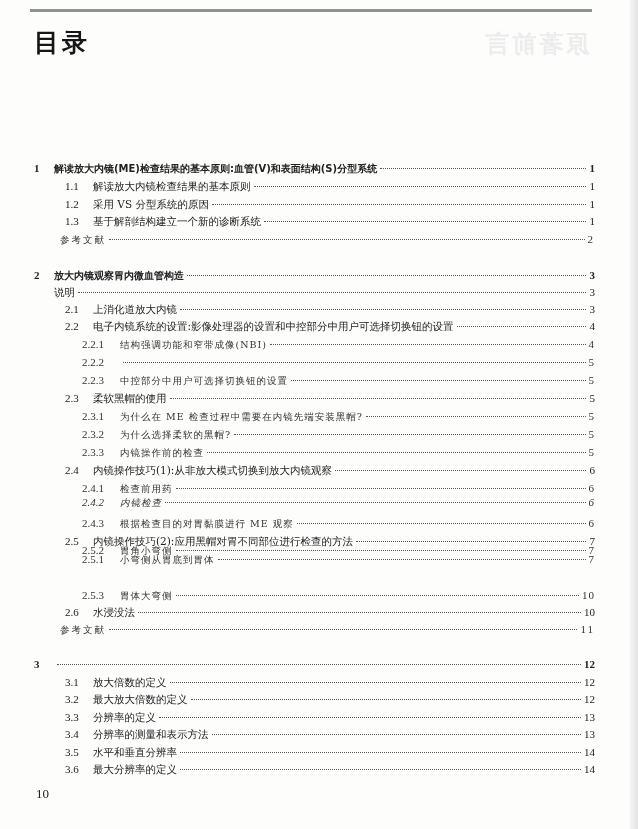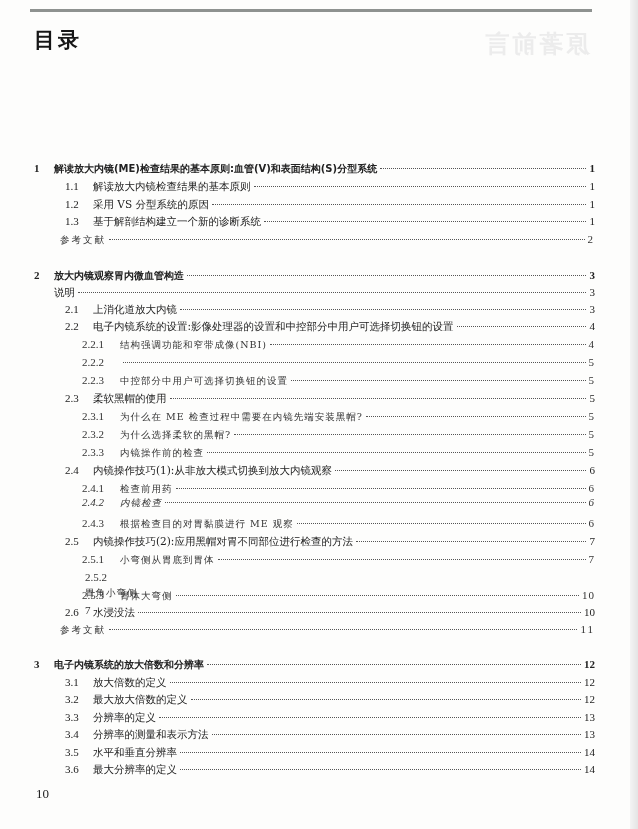--- a/index.html
+++ b/index.html
@@ -15,21 +15,21 @@
       position: absolute; top: 0; right: 0; width: 8px; height: 829px;
       background: linear-gradient(to right, #f4f4f4, #e4e4e4);
     }
     .top-rule {
       position: absolute; left: 30px; top: 9px; width: 562px; height: 3px;
       background: #8e9290;
     }
     .page-title {
       position: absolute; left: 34px; top: 26px;
       font-family: "DejaVu Sans", sans-serif; font-weight: bold;
-      font-size: 21px; letter-spacing: 3px; color: #161616;
+      font-size: 25px; letter-spacing: 3px; color: #161616;
     }
     .bleed-title {
       position: absolute; right: 48px; top: 28px;
       font-family: "DejaVu Sans", sans-serif; font-weight: bold;
       font-size: 24px; letter-spacing: 3px; color: #ececec;
       transform: scaleX(-1);
     }
     .toc { position: absolute; left: 0; top: 0; width: 638px; }
     .row {
       position: absolute; display: flex; align-items: baseline;
@@ -188,21 +188,21 @@
         <span class="title">内镜操作技巧(2):应用黑帽对胃不同部位进行检查的方法</span>
         <span class="dots"></span>
         <span class="page-num">7</span>
       </div>
       <div class="row lvl-2" style="top: 551px;">
         <span class="num">2.5.1</span>
         <span class="title">小弯侧从胃底到胃体</span>
         <span class="dots"></span>
         <span class="page-num">7</span>
       </div>
-      <div class="row lvl-2" style="top: 569px; flex-direction: column;">
+      <div class="row lvl-2" style="top: 542px;">
         <span class="num">2.5.2</span>
         <span class="title">胃角小弯侧</span>
         <span class="dots"></span>
         <span class="page-num">7</span>
       </div>
       <div class="row lvl-2" style="top: 587px;">
         <span class="num">2.5.3</span>
         <span class="title">胃体大弯侧</span>
         <span class="dots"></span>
         <span class="page-num">10</span>
@@ -213,21 +213,20 @@
         <span class="dots"></span>
         <span class="page-num">10</span>
       </div>
       <div class="row lvl-ref" style="top: 621px;">
         <span class="title">参考文献</span>
         <span class="dots"></span>
         <span class="page-num">11</span>
       </div>
       <div class="row lvl-ch" style="top: 656px;">
         <span class="num">3</span>
-        <span class="title">电子内镜系统的放大倍数和分辨率</span>
         <span class="dots"></span>
         <span class="page-num">12</span>
       </div>
       <div class="row lvl-1" style="top: 674px;">
         <span class="num">3.1</span>
         <span class="title">放大倍数的定义</span>
         <span class="dots"></span>
         <span class="page-num">12</span>
       </div>
       <div class="row lvl-1" style="top: 691px;">

